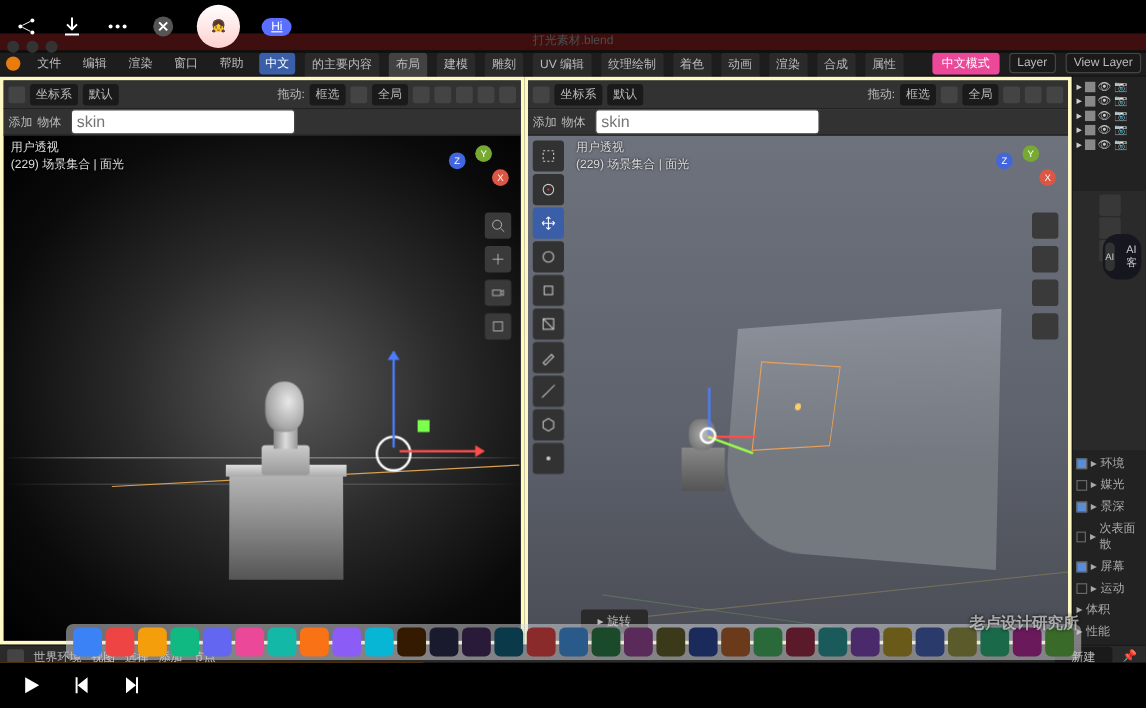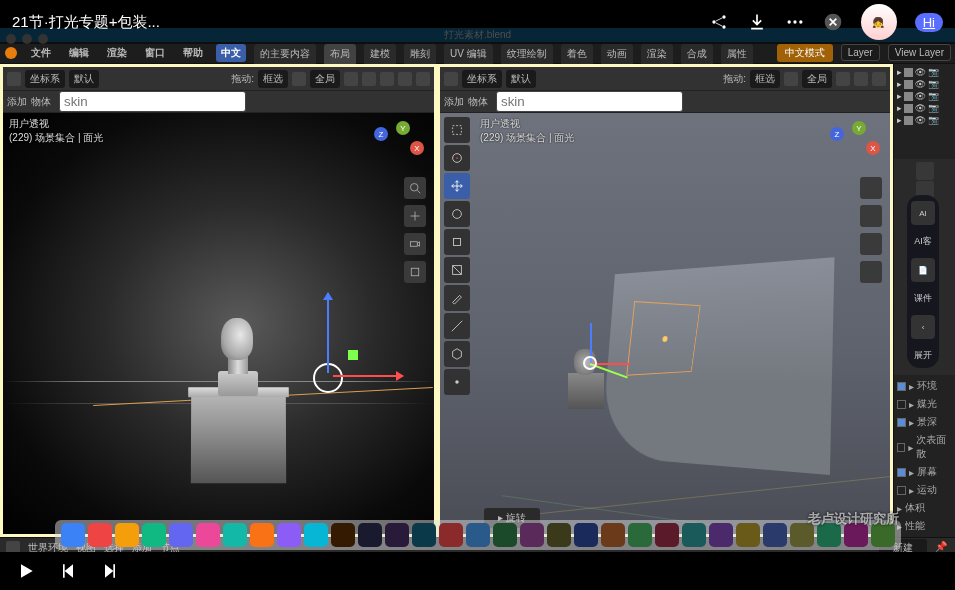--- a/index.html
+++ b/index.html
@@ -5,45 +5,45 @@
 * { margin:0; padding:0; box-sizing:border-box; font-family:-apple-system,"PingFang SC",sans-serif; }
 body { width:955px; height:590px; background:#000; overflow:hidden; position:relative; color:#ccc; font-size:10px; }
 
 
 .player-top { position:absolute; top:0; left:0; right:0; height:44px; background:rgba(0,0,0,0.5); display:flex; align-items:center; padding:0 12px; z-index:50; }
 .player-title { color:#fff; font-size:15px; font-weight:500; flex:1; }
 .player-top-icons { display:flex; gap:18px; align-items:center; }
 .player-top-icons svg { width:20px; height:20px; fill:#fff; }
 .pill { background:rgba(60,60,80,0.7); border-radius:14px; padding:4px 10px; color:#eee; font-size:12px; display:flex; align-items:center; gap:4px; }
 .avatar { width:36px; height:36px; border-radius:50%; background:linear-gradient(#fff,#ffd0d0); display:flex; align-items:center; justify-content:center; color:#d55; font-size:10px; }
-.hi-badge { background:#5a6eff; color:#fff; border-radius:10px; padding:2px 8px; font-size:13px;text-decoration:underline; }
+.hi-badge { background:#5a6eff; color:#fff; border-radius:10px; padding:2px 8px; font-size:10px;text-decoration:underline; }
 
 .player-progress { position:absolute; left:0; right:0; top:552px; height:2px; background:rgba(255,255,255,0.2); z-index:50; }
 .player-progress-fill { height:100%; width:37%; background:#ff9500; }
 .player-time-l { position:absolute; left:8px; top:555px; color:#fff; font-size:11px; z-index:50; }
 .player-time-r { position:absolute; right:8px; top:555px; color:#fff; font-size:11px; z-index:50; }
 .player-bottom { position:absolute; bottom:0; left:0; right:0; height:38px; background:#000; display:flex; align-items:center; padding:0 16px; z-index:50; }
 .pb-left { display:flex; gap:22px; align-items:center; }
 .pb-left svg { width:20px; height:20px; fill:#fff; }
 .pb-right { margin-left:auto; display:flex; gap:20px; align-items:center; color:#fff; font-size:13px; }
 .pb-right span.hd { color:#ff9500; }
 .pb-right svg { width:18px; height:18px; fill:#fff; }
 
 
 .blender { position:absolute; top:28px; left:0; right:0; bottom:38px; background:#2a2a2a; }
 .mac-dots { position:absolute; top:34px; left:6px; display:flex; gap:6px; z-index:40; }
 .mac-dots span { width:10px; height:10px; border-radius:50%; }
 .mac-dots span:nth-child(1){background:#666;} .mac-dots span:nth-child(2){background:#666;} .mac-dots span:nth-child(3){background:#666;}
-.bl-titlebar { height:14px; background:#0c4a6e; text-align:center; color:#999; font-size:10px; line-height:14px;}
+.bl-titlebar { height:14px; background:#7f1d1d; text-align:center; color:#999; font-size:10px; line-height:14px;}
 .bl-topbar { height:22px; background:#1d1d1d; border-bottom:1px solid #111; display:flex; align-items:center; padding:0 4px; gap:8px; font-size:10px; color:#bbb; }
-.bl-topbar .menu { padding:2px 5px; cursor:default;font-weight:bold; }
+.bl-topbar .menu { padding:2px 5px; cursor:default; }
 .bl-topbar .menu.active { background:#3a5fa8; color:#fff; border-radius:3px; }
 .bl-topbar .tab { padding:3px 6px; background:#2a2a2a; border-radius:3px 3px 0 0; margin-top:2px;}
 .bl-topbar .tab.active { background:#424242; }
-.bl-topbar .btn { background:#a16207; padding:2px 8px; border-radius:3px; color:#fff; }
+.bl-topbar .btn { background:#ec4899; padding:2px 8px; border-radius:3px; color:#fff; }
 .bl-topbar .field { background:#1a1a1a; padding:2px 6px; border-radius:3px; border:1px solid #444;}
 .spacer{flex:1;}
 
 .bl-body { display:flex; height:calc(100% - 36px - 15px); }
 .bl-viewport { position:relative; background:#393939; border:3px solid #fef9c3; display:flex; flex-direction:column; }
 .vp-left { width:437px; }
 .vp-right { flex:1; background:linear-gradient(180deg,#717580 0%,#5f636e 60%,#4a4d55 100%); }
 .vp-header { height:24px; background:#323232; display:flex; align-items:center; padding:0 4px; gap:4px; font-size:10px; color:#bbb; border-bottom:1px solid #222;}
 .vp-header .sel { background:#1a1a1a; padding:2px 5px; border-radius:3px; }
 .vp-header .ico { width:14px; height:14px; background:#444; border-radius:2px; }
@@ -107,38 +107,37 @@
 .outliner .row{display:flex;align-items:center;gap:2px;padding:1px;color:#ccc;}
 .outliner .row svg{width:9px;height:9px;fill:#888;}
 .props { flex:1; background:#2a2a2a; padding:2px; font-size:9px;}
 .props .pico{width:18px;height:18px;margin:1px auto;background:#383838;border-radius:2px;display:block;}
 .props-list { background:#222; padding:2px; font-size:10px; color:#aaa;}
 .props-list .pr{display:flex;align-items:center;gap:3px;padding:2px 1px;}
 .props-list .cb{width:9px;height:9px;border:1px solid #666;}
 .props-list .cb.on{background:#5a8dd8;}
 
 
-.float-right { position:absolute; right:16px; top:195px; width:32px; background:rgba(20,20,30,0.9); border-radius:13px; padding:6px 2px; display:flex; flex-direction:column; gap:10px; align-items:center; z-index:45;}
+.float-right { position:absolute; right:4px; top:195px; width:32px; background:rgba(20,20,30,0.9); border-radius:13px; padding:6px 2px; display:flex; gap:10px; align-items:center; z-index:45;}
 .float-right .fi{width:24px;height:24px;background:#333;border-radius:4px;display:flex;align-items:center;justify-content:center;color:#ccc;font-size:8px;}
 .float-right .lbl{font-size:9px;color:#ccc;}
 
 .bl-status { height:15px; background:#1d1d1d; display:flex; align-items:center; padding:0 6px; font-size:9px; color:#888; gap:8px;}
 .bl-nodebar { height:20px; background:#2a2a2a; border-top:1px solid #111; display:flex; align-items:center; padding:0 6px; gap:8px; font-size:10px; color:#bbb;}
 
 .watermark{position:absolute;right:56px;bottom:62px;color:rgba(255,255,255,0.6);font-size:13px;font-weight:600;z-index:40;text-shadow:0 0 3px #000;}
 
 
 .dock { position:absolute; left:50%; transform:translateX(-50%); bottom:40px; height:30px; background:rgba(220,220,225,0.5); border-radius:6px; padding:3px 6px; display:flex; gap:3px; z-index:30;}
 .dock .app{width:24px;height:24px;border-radius:5px;}
 </style>
 </head>
 <body>
 
 <div class="player-top">
-  <div class="player-title">21节·打光专题+包装...</div>
   <div class="player-top-icons">
     <svg viewBox="0 0 24 24">
         <circle cx="6" cy="12" r="2"></circle>
         <circle cx="18" cy="6" r="2"></circle>
         <circle cx="18" cy="18" r="2"></circle>
         <path d="M8 11l8-4M8 13l8 4" stroke="#fff" fill="none"></path>
       </svg>
     <svg viewBox="0 0 24 24">
         <path d="M12 3v12m-5-5l5 5 5-5M5 20h14" stroke="#fff" fill="none" stroke-width="2"></path>
       </svg>

